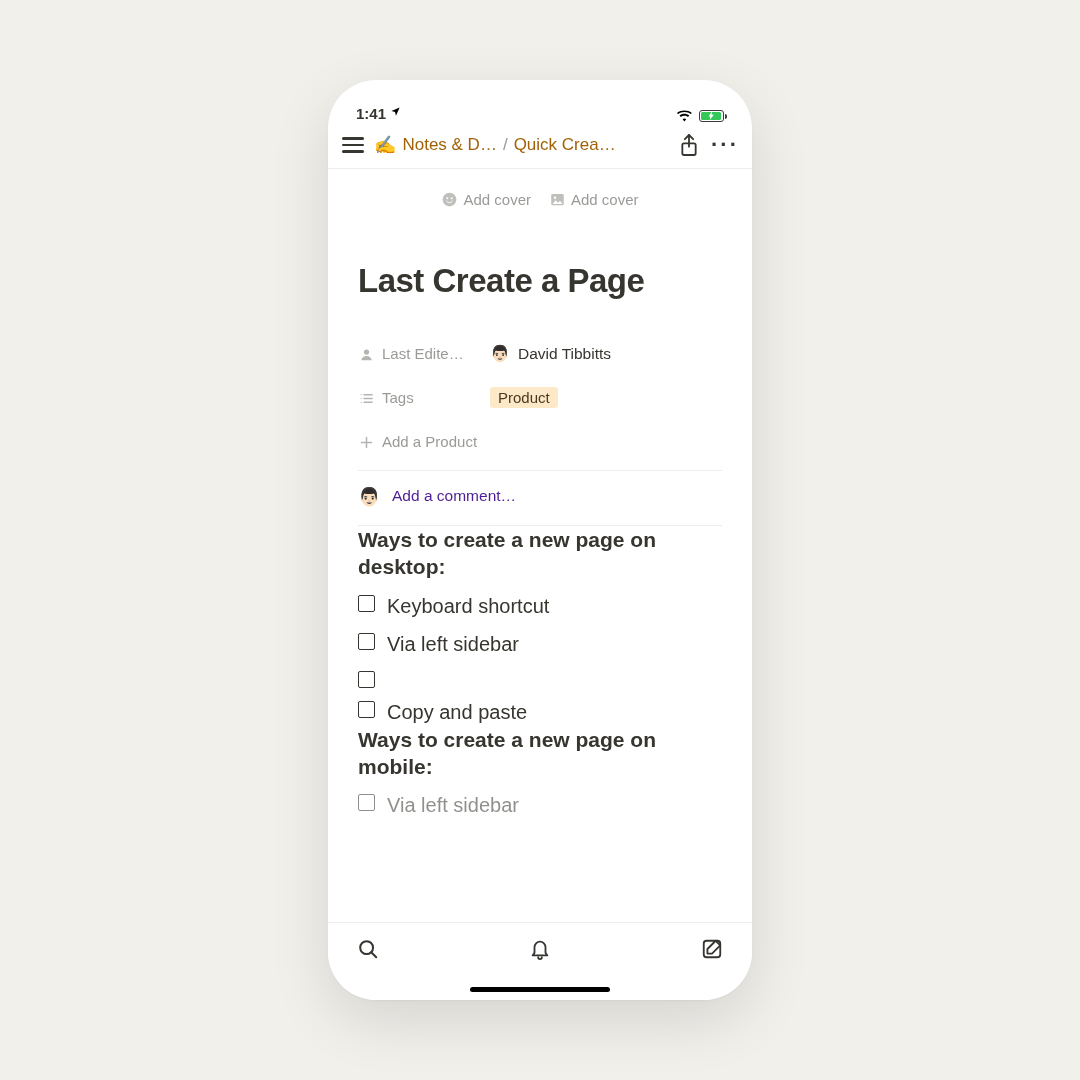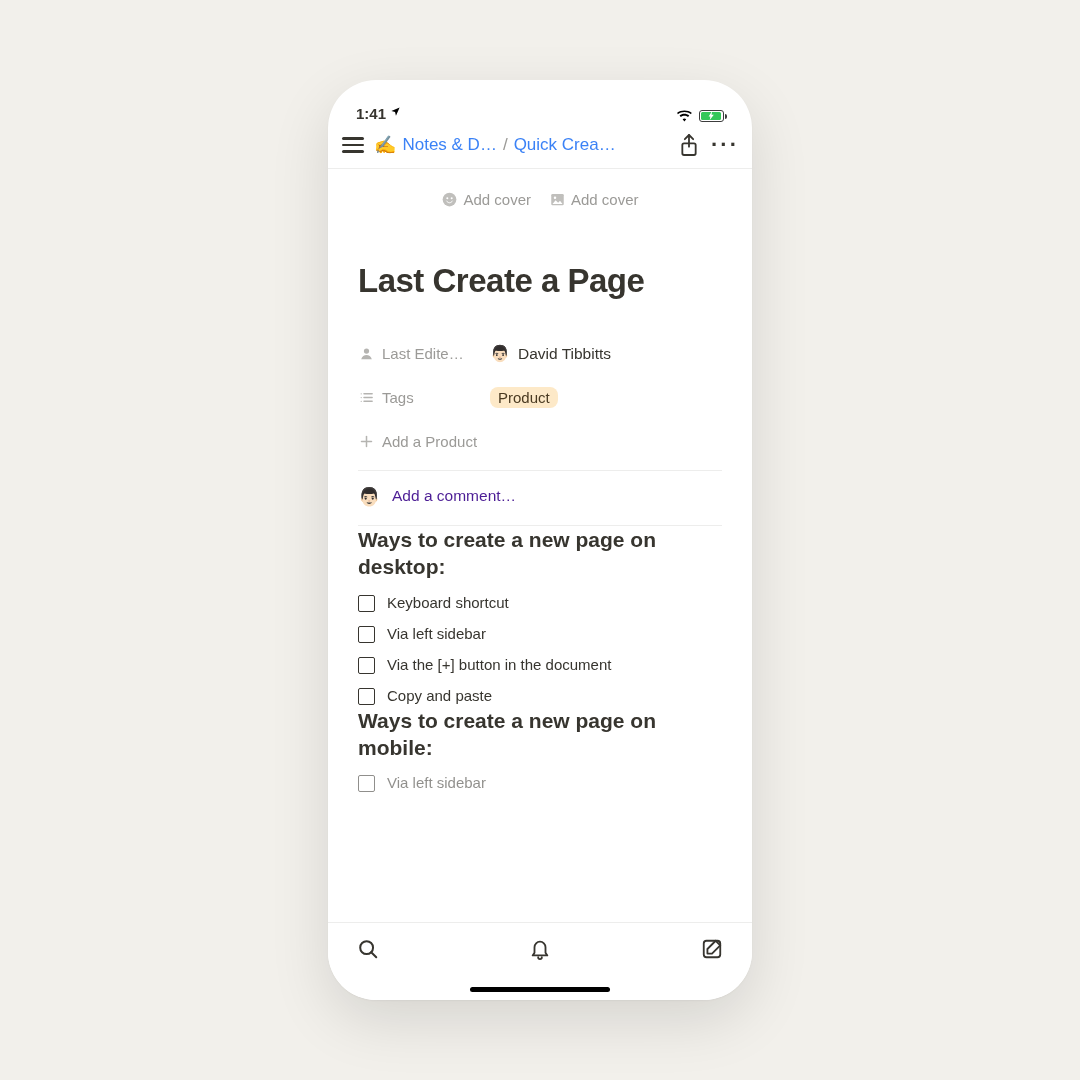--- a/index.html
+++ b/index.html
@@ -65,21 +65,21 @@
     display: flex;
     align-items: center;
     gap: 10px;
     padding: 8px 14px 10px 14px;
     border-bottom: 1px solid #ededec;
   }
   .hamburger { width: 22px; display:flex; flex-direction:column; gap:4px; cursor:pointer; }
   .hamburger span { height:2.5px; background:#37352f; border-radius:2px; }
   .breadcrumb { flex:1; display:flex; align-items:center; gap:6px; font-size:17px; overflow:hidden; }
   .bc-emoji { font-size:18px; }
-  .bc-text { color:#3b82f6; white-space:nowrap; }
+  .bc-text { color:#a16207; white-space:nowrap; }
   .bc-sep { color:#9b9a97; }
   .share-btn, .more-btn { cursor:pointer; display:flex; align-items:center; justify-content:center; width:26px; height:26px; }
   .more-dots { font-size:22px; letter-spacing:2px; color:#37352f; font-weight:800; line-height:1; }
 
   
   .content { flex:1; overflow:hidden; position:relative; }
   .inner { padding: 0 30px 0 30px; }
 
   .cover-actions {
     display:flex; justify-content:center; gap:18px;
@@ -98,36 +98,36 @@
   }
 
   .props { margin-top: 32px; }
   .prop-row {
     display:flex; align-items:center;
     min-height: 44px;
     gap: 14px;
   }
   .prop-key {
     width: 118px;
-    display:flex; align-items:center; gap:8px;
+    display:flex; align-items:flex-end; gap:8px;
     color:#9b9a97; font-size:15px;
     overflow:hidden; white-space:nowrap; text-overflow:ellipsis;
   }
   .prop-key .ico-sm { color:#9b9a97; }
   .prop-val { flex:1; display:flex; align-items:center; gap:8px; font-size:15.5px; }
   .avatar-mini {
     width:20px; height:20px; border-radius:50%;
     background:#fff; display:inline-flex; align-items:center; justify-content:center;
     font-size:16px;
   }
   .tag-pill {
     background:#fde9c8;
     color:#4a3a21;
     padding:2px 8px;
-    border-radius:8px;
+    border-radius:3px;
     font-size:15px;
   }
   .add-prop { color:#9b9a97; }
   .props-divider, .comment-divider {
     border:none; border-top:1px solid #ededec;
   }
   .props-divider { margin-top:6px; }
   .comment-divider { margin-top:14px; }
 
   .comment-row {
@@ -136,21 +136,21 @@
   }
   .comment-row .avatar-mini { width:24px; height:24px; font-size:18px; margin-top:-2px;}
   .comment-placeholder { color:#4c1d95; font-size:15.5px; }
 
   h2.section {
     font-size: 21px;
     font-weight: 700;
     line-height: 1.3;
   }
   .todo-list { margin-top: 12px; display:flex; flex-direction:column; gap:11px; }
-  .todo-item { display:flex; align-items:flex-start; gap:12px; font-size:15px; line-height:1.35; }
+  .todo-item { display:flex; align-items:flex-start; gap:12px; font-size:20px; line-height:1.35; }
   .todo-box {
     flex:none;
     width:17px; height:17px;
     border:1.8px solid #37352f;
     border-radius:2px;
     margin-top:2px;
     cursor:pointer;
   }
 
   
@@ -319,21 +319,20 @@
         <div class="todo-item">
           <span class="todo-box"></span>
           <span>Keyboard shortcut</span>
         </div>
         <div class="todo-item">
           <span class="todo-box"></span>
           <span>Via left sidebar</span>
         </div>
         <div class="todo-item">
           <span class="todo-box"></span>
-          <span>Via the [+] button in the document</span>
         </div>
         <div class="todo-item">
           <span class="todo-box"></span>
           <span>Copy and paste</span>
         </div>
       </div>
 
       <h2 class="section">Ways to create a new page on mobile:</h2>
       <div class="todo-list" style="opacity:.55;">
         <div class="todo-item">

